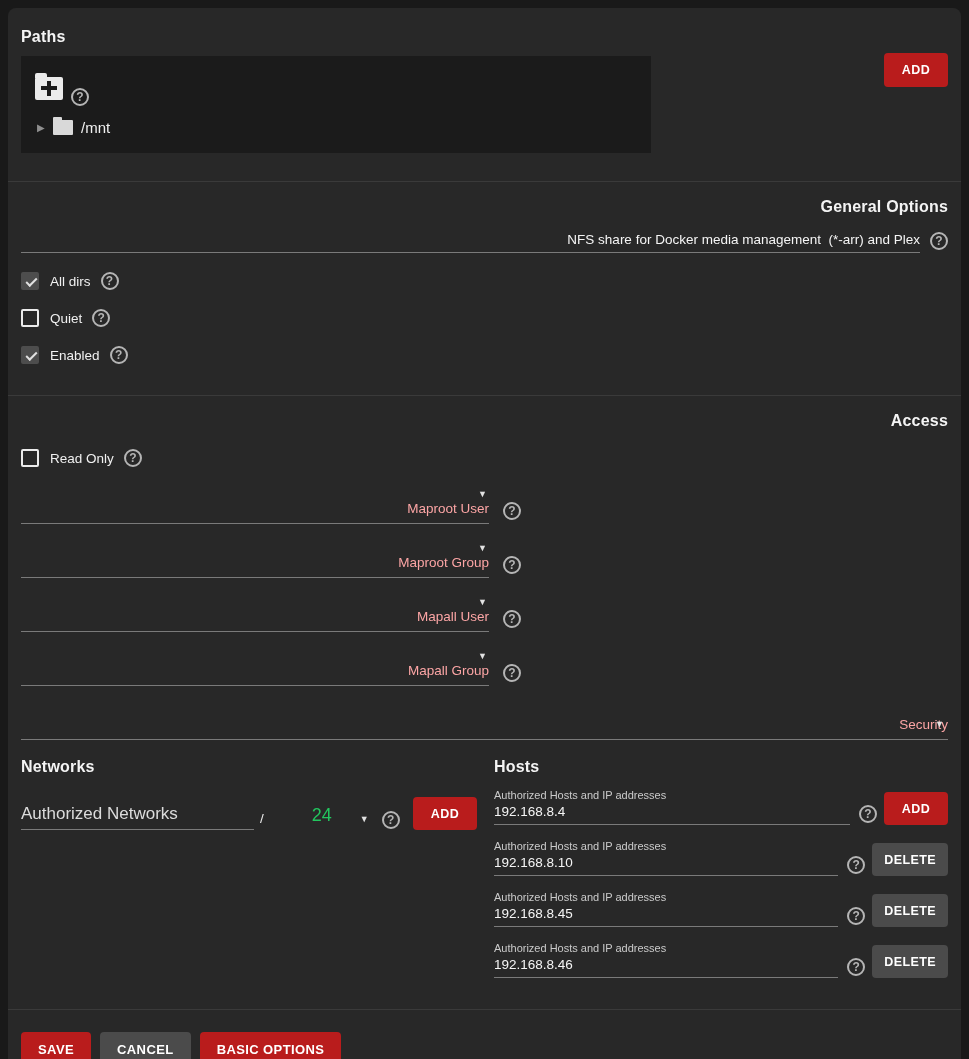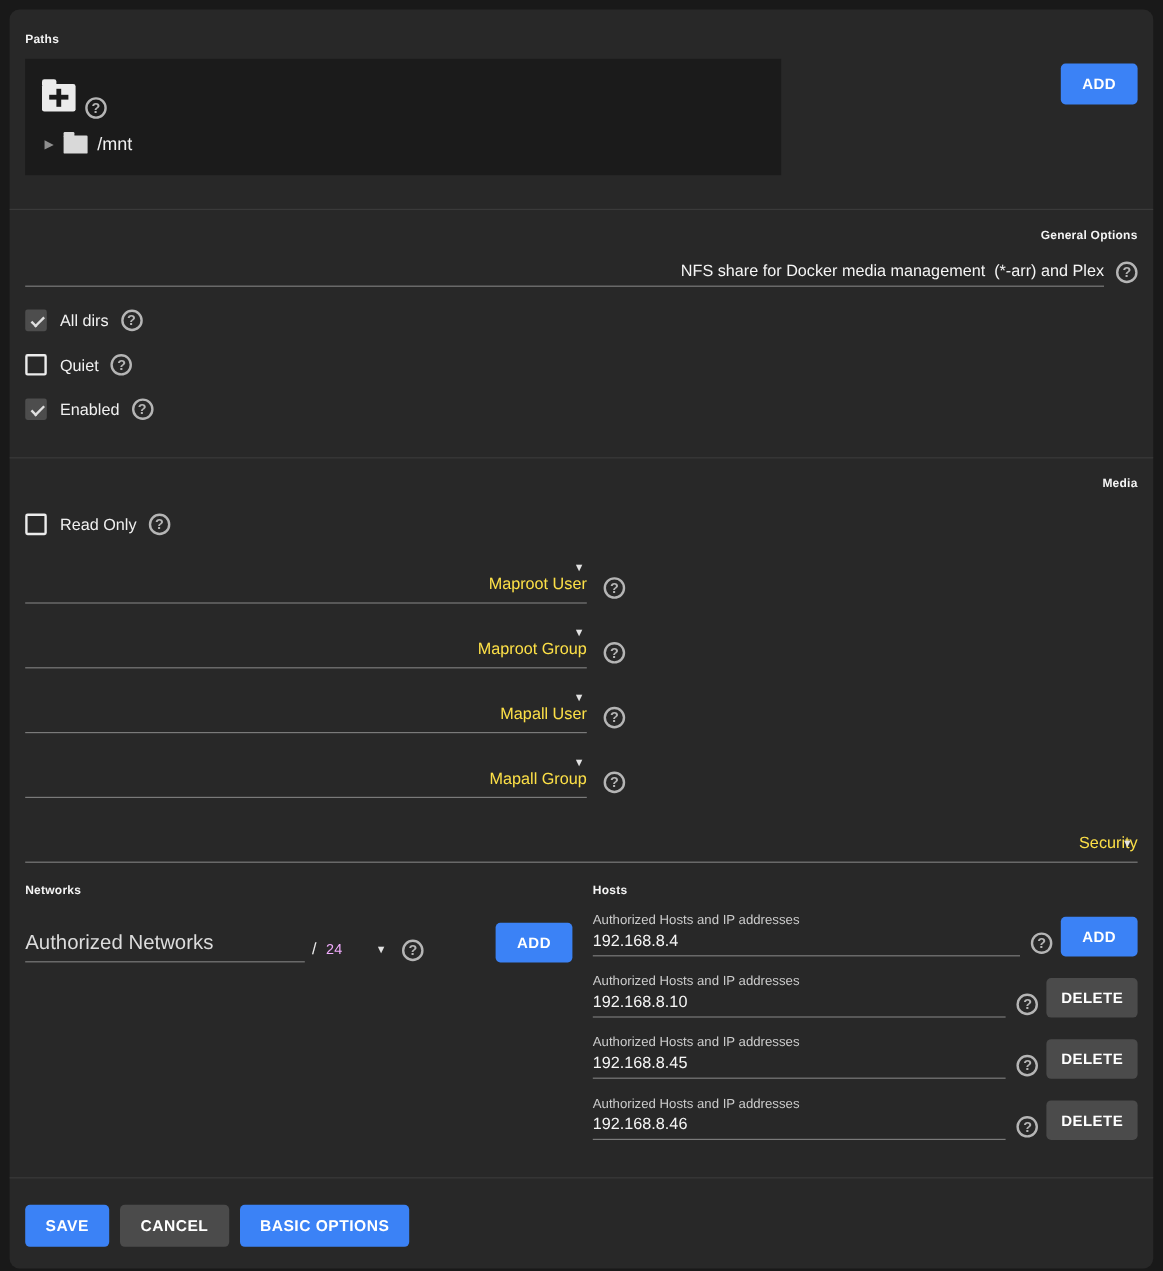--- a/index.html
+++ b/index.html
@@ -2,21 +2,21 @@
 <html><head>
 <meta charset="utf-8">
 <style>
   * { box-sizing: border-box; }
   html,body { margin:0; padding:0; background:#191919; font-family:"Liberation Sans","DejaVu Sans",sans-serif; }
   .card {
     position:relative; margin:8px; width:953px; min-height:1043px;
     background:#282828; border-radius:8px; padding:12px 13px 18px;
     color:#f2f2f2;
   }
-  h2.sec-title { margin:0; font-size:10px; font-weight:bold; color:#f4f4f4; letter-spacing:.2px; }
+  h2.sec-title { margin:0; font-size:16px; font-weight:bold; color:#f4f4f4; letter-spacing:.2px; }
   .divider { height:1px; background:#3a3a3a; margin:0 -13px; }
 
   
   .sec-paths { position:relative; padding-top:8px; }
   .top-add { position:absolute; top:33px; right:0; }
   .paths-panel { margin-top:10px; width:630px; height:97px; background:#1b1b1b; padding:12px 14px 0 14px; }
   .ppr1 { display:flex; align-items:flex-start; }
   .folder-plus { position:relative; width:28px; height:23px; background:#ebebeb; border-radius:2px; margin-top:9px; flex:none; display:block; }
   .folder-plus .tab { position:absolute; top:-4px; left:0; width:12px; height:5px; background:#ebebeb; border-radius:2px 2px 0 0; }
   .folder-plus .pv { position:absolute; left:12px; top:4px; width:4px; height:15px; background:#1b1b1b; }
@@ -43,47 +43,47 @@
   .cb.checked { border-color:#4d4d4d; background:#4d4d4d; }
   .cb.checked::after { content:''; position:absolute; left:3px; top:4px; width:9px; height:4px;
                        border-left:2px solid #e0e0e0; border-bottom:2px solid #e0e0e0; transform:rotate(-45deg); }
   .cblabel { font-size:13.5px; color:#f0f0f0; margin:0 10px 0 11px; }
 
   
   .select-row { display:flex; align-items:flex-end; }
   .ufield { position:relative; width:468px; border-bottom:1px solid #7a7a7a; padding:20px 0 6px; }
   .select-row .ufield { margin-top:9px; }
   .select-row.first .ufield { margin-top:12px; }
-  .flabel2 { font-size:13.5px; color:#fde047; }
+  .flabel2 { font-size:13.5px; color:#fca5a5; }
   .caret-d { position:absolute; right:2px; top:10px; font-size:9px; color:#e2e2e2; }
   .select-row .help { margin:0 0 4px 14px; }
   .ufield.security { width:100%; margin-top:9px; }
   .ufield.security .caret-d { right:4px; top:24px; }
 
   
   .two-col { display:flex; margin-top:18px; }
   .col-networks { width:473px; flex:none; }
   .col-hosts { flex:1; }
   .net-row { display:flex; align-items:flex-end; margin-top:14px; }
   .ufield2 { width:233px; border-bottom:1px solid #7a7a7a; padding:14px 0 5px; }
   .nlabel { font-size:17px; color:#dcdcdc; }
   .slash { font-size:13.5px; color:#ededed; margin:0 8px 4px 6px; }
-  .nm { font-size:12px; color:#f0abfc; margin-bottom:4px; }
+  .nm { font-size:18px; color:#22c55e; margin-bottom:4px;margin-left:40px; }
   .caret-d2 { font-size:9px; color:#e2e2e2; margin:0 0 6px 28px; }
   .net-row .help { margin:0 0 1px 13px; }
   .net-row .btn { margin:0 17px 0 auto; }
   .host-row { display:flex; align-items:flex-end; margin-top:13px; }
   .host-row + .host-row { margin-top:15px; }
   .hfield { flex:1; border-bottom:1px solid #7a7a7a; padding-bottom:4px; }
   .host-row .help { margin:0 7px 2px 9px; }
 
   
   .btn { border:none; border-radius:4px; height:34px; min-width:64px; padding:0 12px;
          font-family:inherit; font-size:12.5px; font-weight:bold; letter-spacing:.4px; color:#fff; cursor:pointer; }
-  .btn.blue { background:#3b82f6; }
+  .btn.blue { background:#b91c1c; }
   .btn.gray { background:#4b4b4b; }
   .btn.sm { height:33px; }
   .footer { display:flex; gap:9px; margin-top:22px; }
   .footer .btn { height:35px; font-size:13px; padding:0 17px; }
   .sec-footer-gap { margin-top:31px; }
   .gap31 { margin-top:31px; }
   .gap28 { margin-top:28px; }
 </style>
 </head>
 <body>
@@ -145,21 +145,21 @@
       <span class="cblabel">Enabled</span>
       <span class="help">
           <span>?</span>
         </span>
     </div>
   </section>
 
   <div class="divider gap31"></div>
 
   <section class="sec">
-    <h2 class="sec-title">Media</h2>
+    <h2 class="sec-title">Access</h2>
     <div class="cbrow">
       <span class="cb"></span>
       <span class="cblabel">Read Only</span>
       <span class="help">
           <span>?</span>
         </span>
     </div>
 
     <div class="select-row first">
       <div class="ufield">

